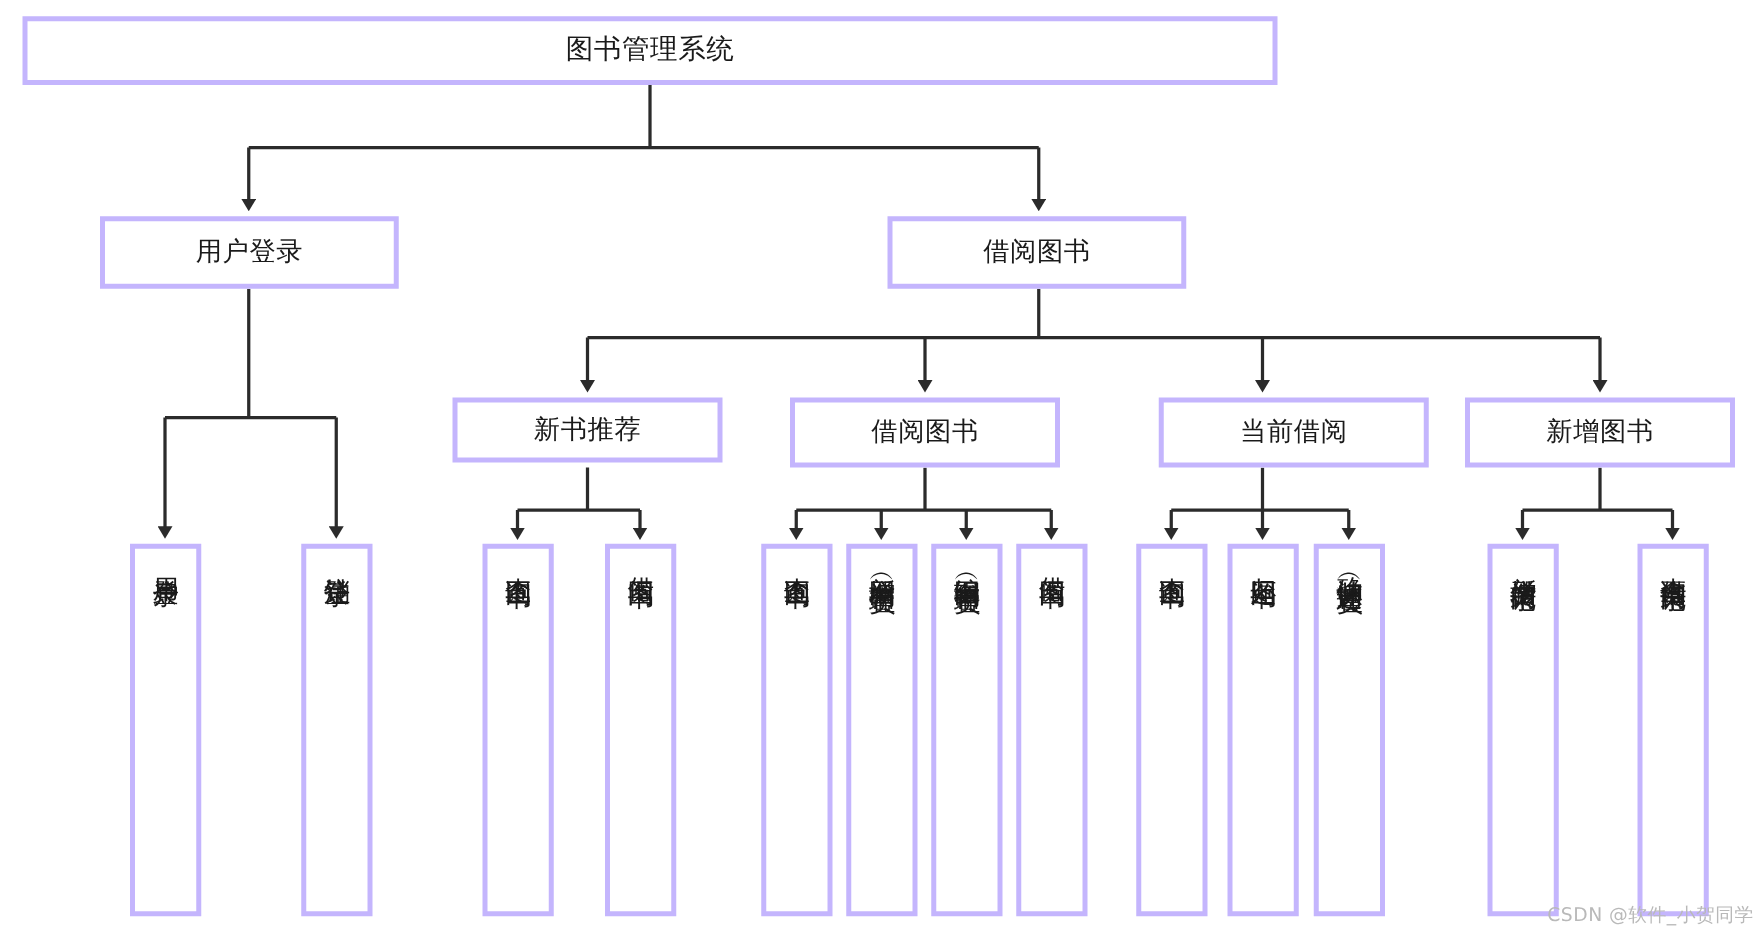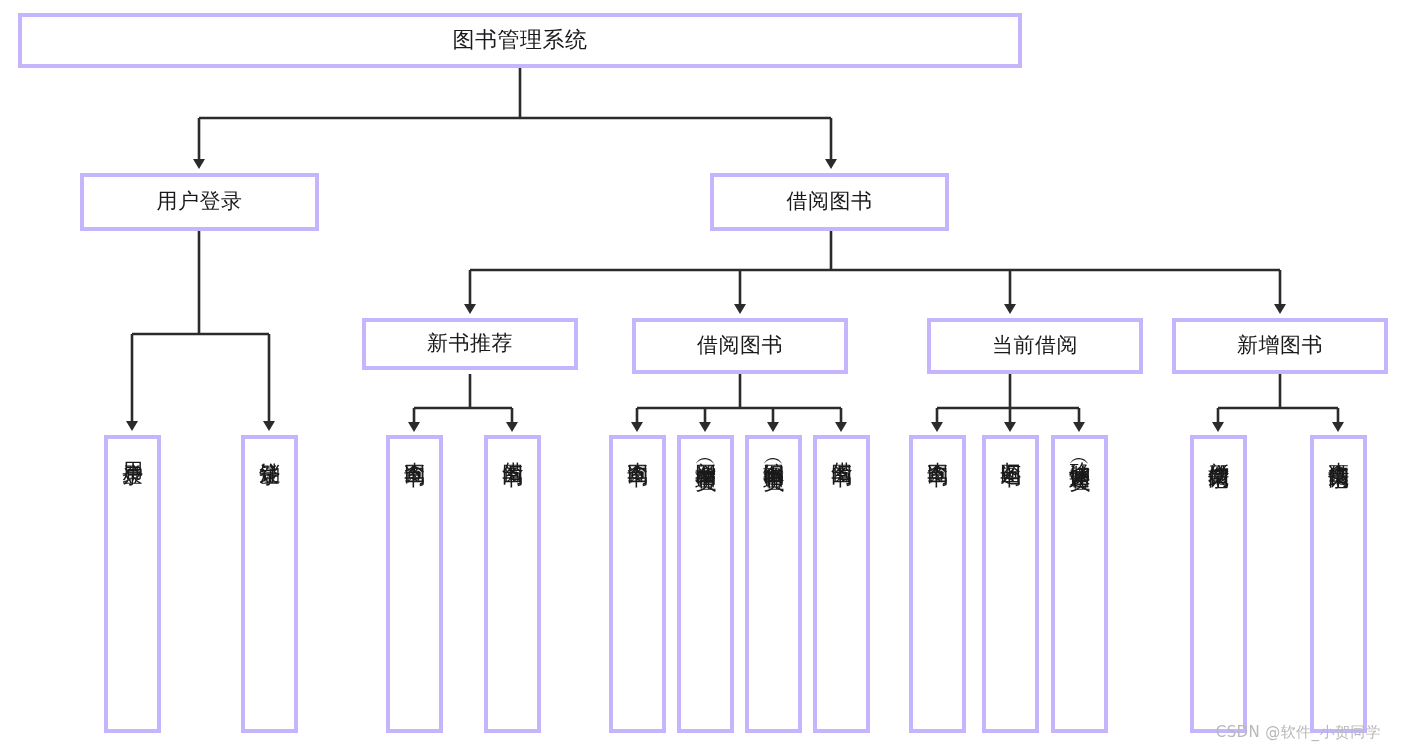--- a/index.html
+++ b/index.html
@@ -55,21 +55,21 @@
   .node.vert .label {
     writing-mode: vertical-rl;
     text-orientation: upright;
     font-size: 21px;
     line-height: 1.06;
     letter-spacing: 1.5px;
     white-space: nowrap;
   }
   #watermark {
     position: absolute;
-    right: 24px;
+    right: 2px;
     bottom: 5px;
     font-size: 15px;
     color: #b9b9b9;
     letter-spacing: 0.4px;
     white-space: nowrap;
   }
 </style>
 </head>
 <body>
 

